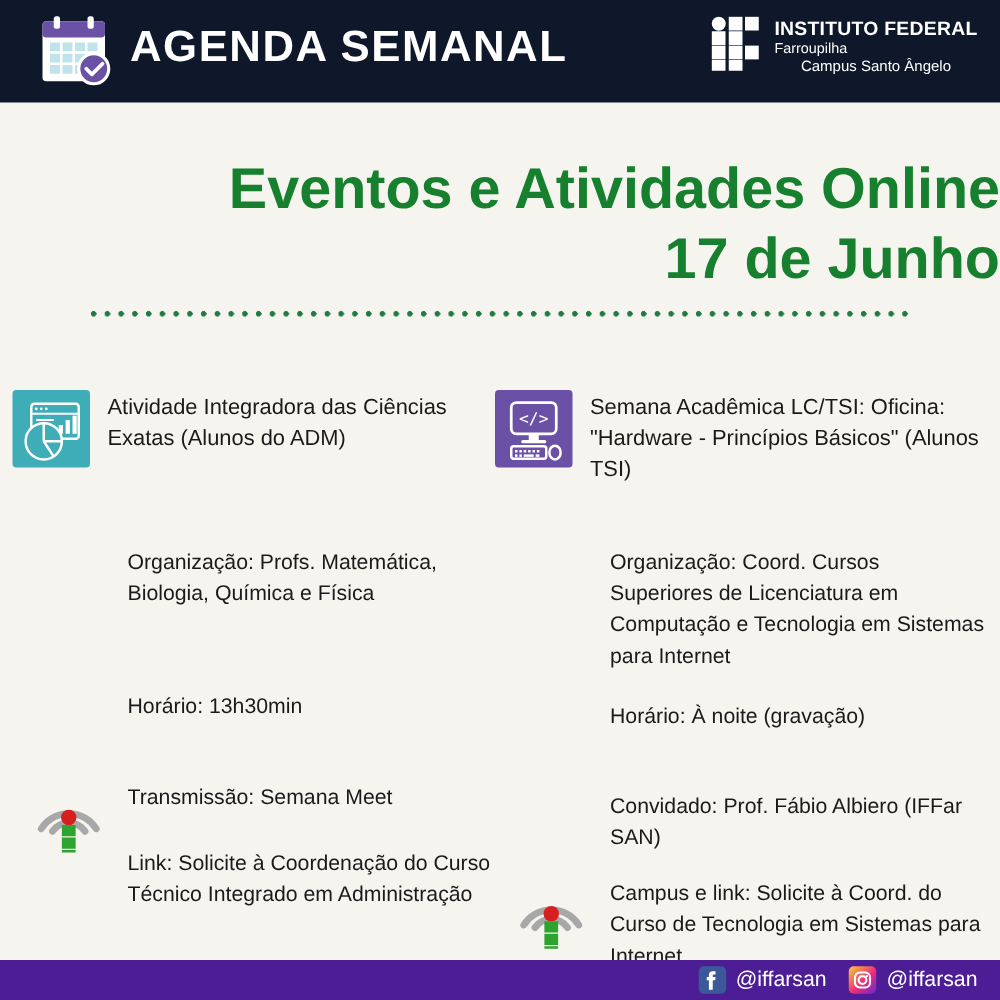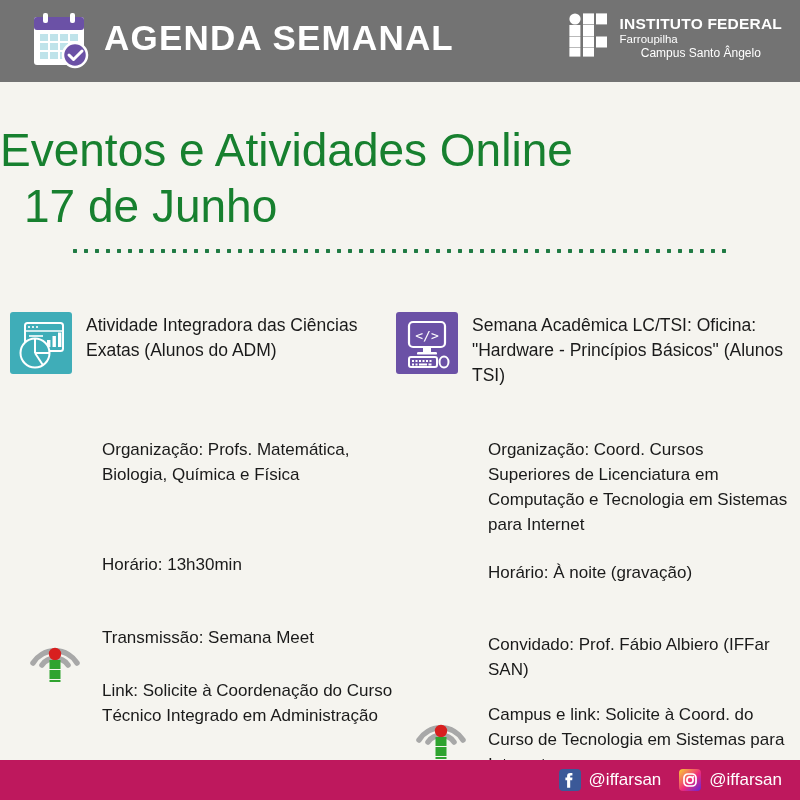--- a/index.html
+++ b/index.html
@@ -7,21 +7,21 @@
   body {
     font-family:"Liberation Sans", sans-serif;
     background:#f5f4ef;
     position:relative;
     overflow:hidden;
   }
 
   
   .header{
     position:absolute; left:0; top:0; width:800px; height:82px;
-    background:#737373;
+    background:#0f172a;
     display:flex; align-items:center;
   }
   .cal-icon{
     position:absolute; left:28px; top:11px; width:62px; height:60px;
   }
   .header-title{
     position:absolute; left:104px; top:16px;
     color:#ffffff;
     font-size:35px;
     font-weight:bold;
@@ -35,25 +35,25 @@
   }
   .if-grid{ width:42px; }
   .if-texts{ color:#fff; padding-top:2px; }
   .if-l1{ font-size:15.5px; font-weight:bold; letter-spacing:.2px; line-height:17px; white-space:nowrap;}
   .if-l2{ font-size:11.5px; line-height:14px; white-space:nowrap;}
   .if-l3{ font-size:12px; line-height:14px; white-space:nowrap;text-align:center;}
 
   
   .main-title{
     position:absolute; left:0; top:122px; width:800px;
-    text-align:left;
+    text-align:right;
     color:#17802f;
     font-size:46px;
     line-height:56px;
-    font-weight:normal;
+    font-weight:bold;
   }
   .main-title .l2{ display:block;padding-left:24px; }
 
   .dots-divider{
     position:absolute; left:72px; top:248px; width:660px; height:6px;
     background-image:radial-gradient(circle at 3px 3px, #1f7a43 2.1px, rgba(0,0,0,0) 2.3px);
     background-size:11px 6px;
     background-repeat:repeat-x;
   }
 
@@ -80,22 +80,22 @@
     position:absolute;
     font-size:17px; line-height:25px; color:#1a1a1a;
     width:300px;
   }
 
   
   .bc-icon{ position:absolute; width:62px; height:62px; }
 
   
   .footer{
-    position:absolute; left:0; bottom:0; width:800px; height:40px;
-    background:#be185d;
+    position:absolute; left:0; bottom:0; width:800px; height:32px;
+    background:#4c1d95;
     display:flex; align-items:center; justify-content:flex-end;
     gap:18px; padding-right:18px;
   }
   .social{ display:flex; align-items:center; gap:8px; }
   .social-label{ color:#fff; font-size:17px; line-height:20px; white-space:nowrap; }
   .sq{ width:22px; height:22px; border-radius:4px; flex:0 0 22px; position:relative; }
   .fb{ background:#3b5998; }
   .ig{ background:linear-gradient(135deg,#f9ce34 0%,#ee2a7b 55%,#6228d7 100%); }
 </style>
 </head>

